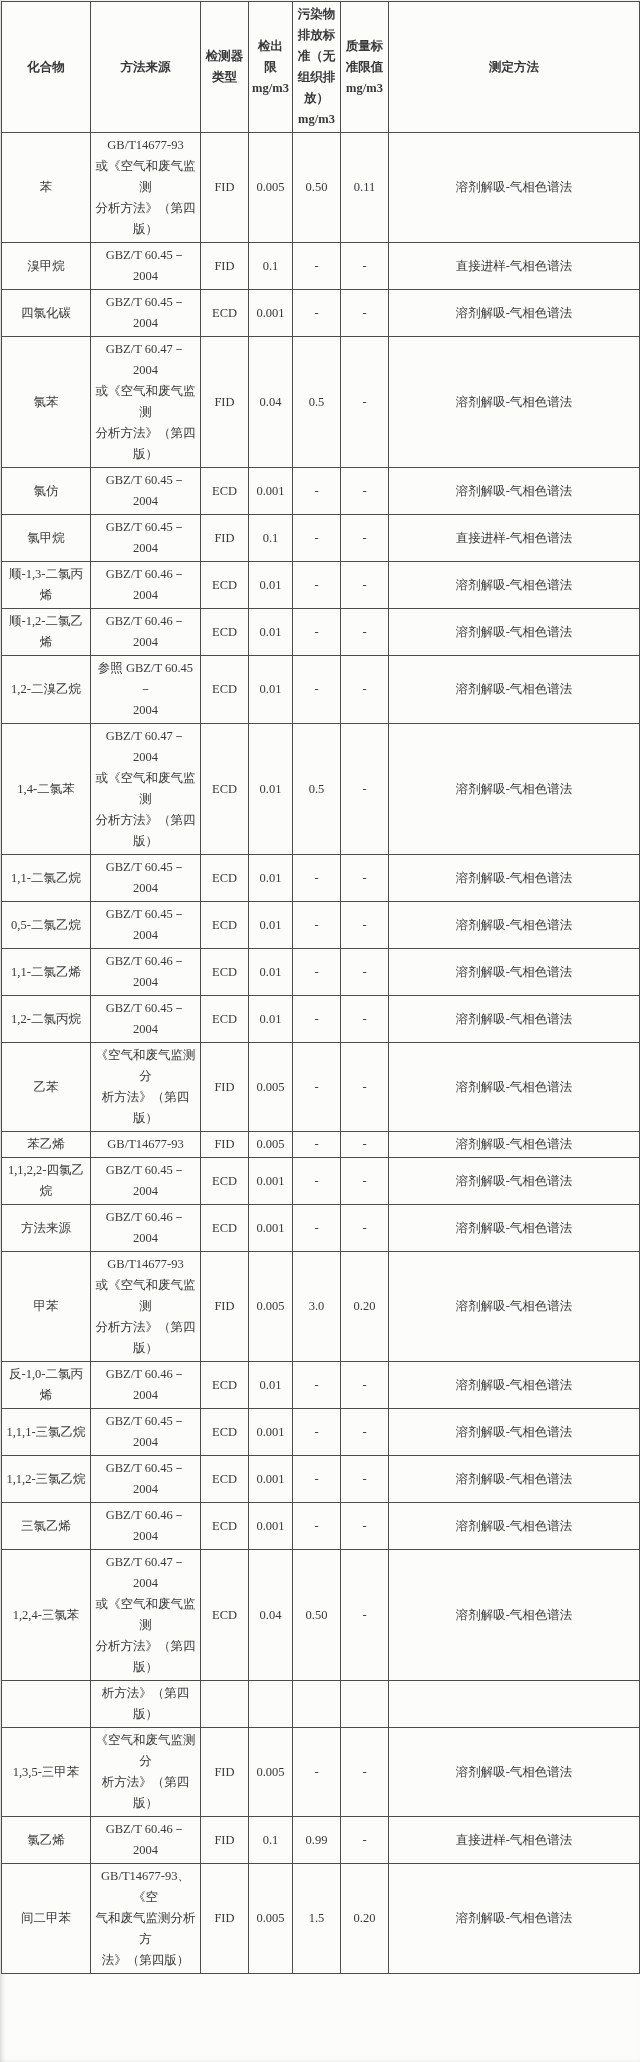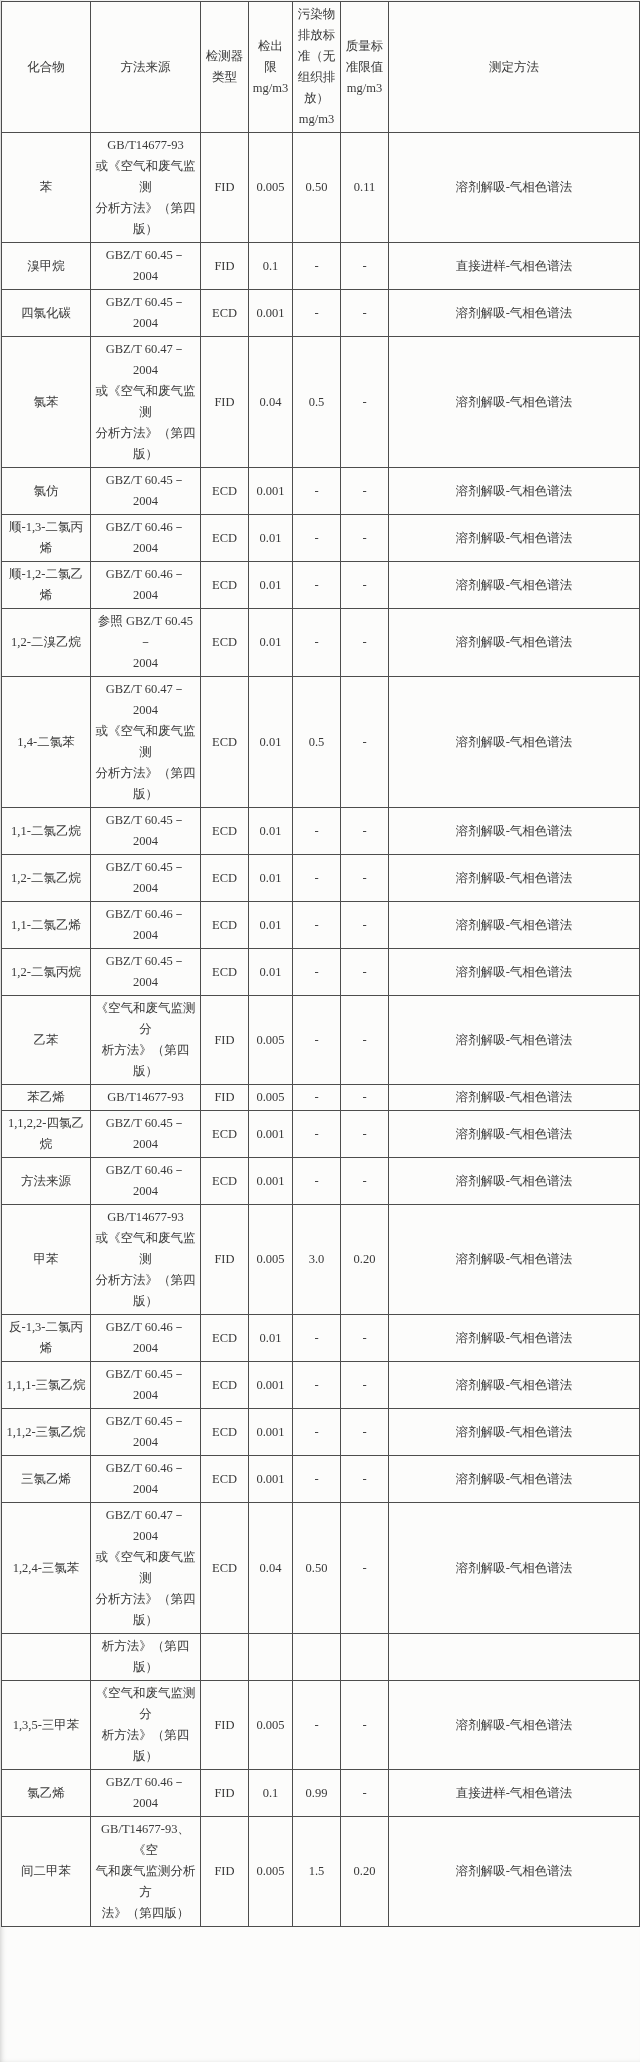--- a/index.html
+++ b/index.html
@@ -33,21 +33,21 @@
     text-align: center;
     vertical-align: middle;
     color: #383838;
     font-size: 12.5px;
     line-height: 21px;
     padding: 2px 3px;
     white-space: pre-line;
     overflow: hidden;
   }
   thead th {
-    font-weight: normal;
+    font-weight: bold;
     height: 130px;
   }
   tbody tr td { background: #fcfcfb; }
 </style>
 </head>
 <body>
 
 <div class="page">
   <table class="doc-table">
     <colgroup>
@@ -124,20 +124,29 @@
         <tr>
           <td>氯仿</td>
           <td>GBZ/T 60.45－2004</td>
           <td>ECD</td>
           <td>0.001</td>
           <td>-</td>
           <td>-</td>
           <td>溶剂解吸-气相色谱法</td>
         </tr>
         <tr>
+          <td>氯甲烷</td>
+          <td>GBZ/T 60.45－2004</td>
+          <td>FID</td>
+          <td>0.1</td>
+          <td>-</td>
+          <td>-</td>
+          <td>直接进样-气相色谱法</td>
+        </tr>
+        <tr>
           <td>顺-1,3-二氯丙烯</td>
           <td>GBZ/T 60.46－2004</td>
           <td>ECD</td>
           <td>0.01</td>
           <td>-</td>
           <td>-</td>
           <td>溶剂解吸-气相色谱法</td>
         </tr>
         <tr>
           <td>顺-1,2-二氯乙烯</td>
@@ -172,21 +181,21 @@
         <tr>
           <td>1,1-二氯乙烷</td>
           <td>GBZ/T 60.45－2004</td>
           <td>ECD</td>
           <td>0.01</td>
           <td>-</td>
           <td>-</td>
           <td>溶剂解吸-气相色谱法</td>
         </tr>
         <tr>
-          <td>1,2-二氯乙烷</td>
+          <td>0,5-二氯乙烷</td>
           <td>GBZ/T 60.45－2004</td>
           <td>ECD</td>
           <td>0.01</td>
           <td>-</td>
           <td>-</td>
           <td>溶剂解吸-气相色谱法</td>
         </tr>
         <tr>
           <td>1,1-二氯乙烯</td>
           <td>GBZ/T 60.46－2004</td>
@@ -247,21 +256,21 @@
           <td>GB/T14677-93
 或《空气和废气监测
 分析方法》（第四版）</td>
           <td>FID</td>
           <td>0.005</td>
           <td>3.0</td>
           <td>0.20</td>
           <td>溶剂解吸-气相色谱法</td>
         </tr>
         <tr>
-          <td>反-1,3-二氯丙烯</td>
+          <td>反-1,0-二氯丙烯</td>
           <td>GBZ/T 60.46－2004</td>
           <td>ECD</td>
           <td>0.01</td>
           <td>-</td>
           <td>-</td>
           <td>溶剂解吸-气相色谱法</td>
         </tr>
         <tr>
           <td>1,1,1-三氯乙烷</td>
           <td>GBZ/T 60.45－2004</td>

